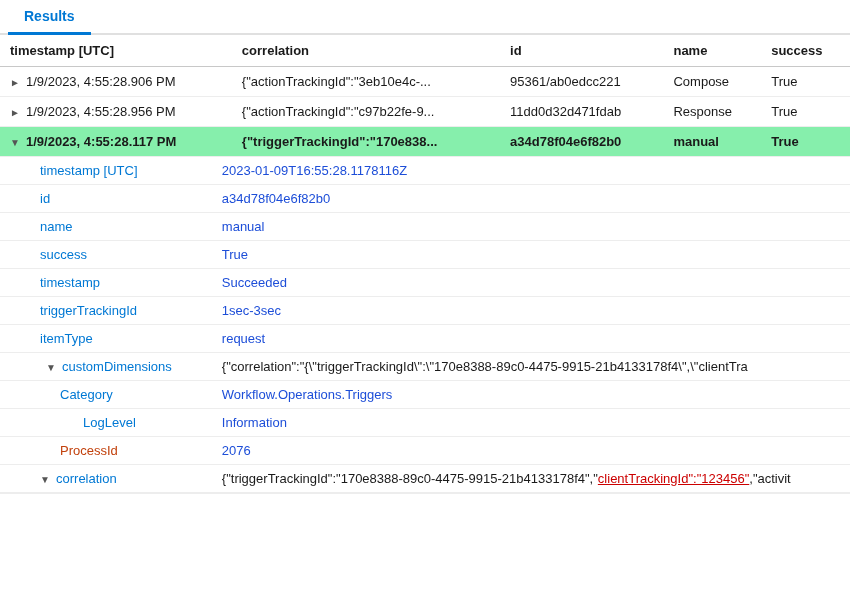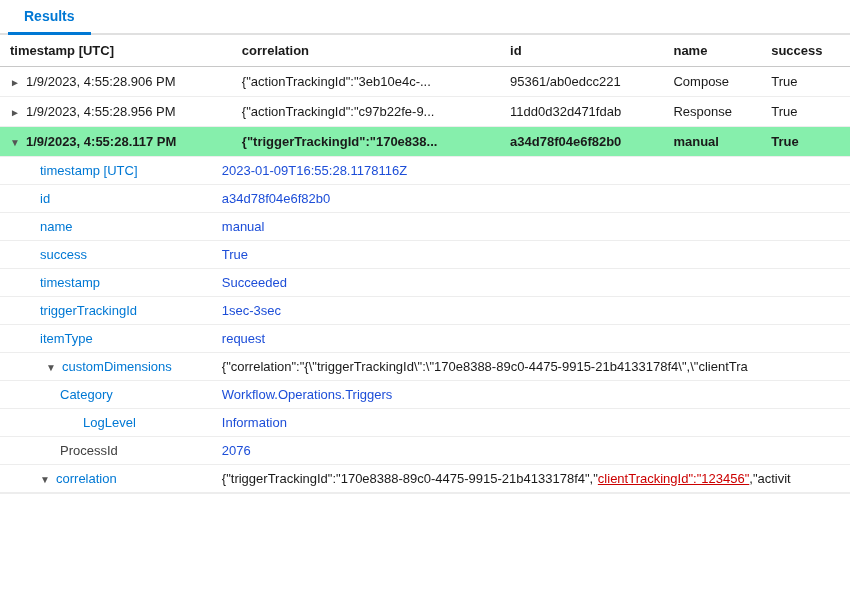--- a/index.html
+++ b/index.html
@@ -204,21 +204,21 @@
 
             <tr>
               <td style="padding-left:60px; color:#0078d4;">Category</td>
               <td>Workflow.Operations.Triggers</td>
             </tr>
             <tr>
               <td style="padding-left:83px; color:#0078d4;">LogLevel</td>
               <td>Information</td>
             </tr>
             <tr>
-              <td style="padding-left:60px; color:#404040;">ProcessId</td>
+              <td style="padding-left:60px; color:#c2410c;">ProcessId</td>
               <td>2076</td>
             </tr>
 
             <tr>
               <td style="">
                 <span class="chevron">▼</span>correlation
               </td>
               <td style="overflow:hidden; text-overflow:ellipsis; max-width:520px; color:#1a1a1a;">
                 {"triggerTrackingId":"170e8388-89c0-4475-9915-21b4133178f4","<span class="value-red-underline">clientTrackingId":"123456"</span>,"activit
               </td>

